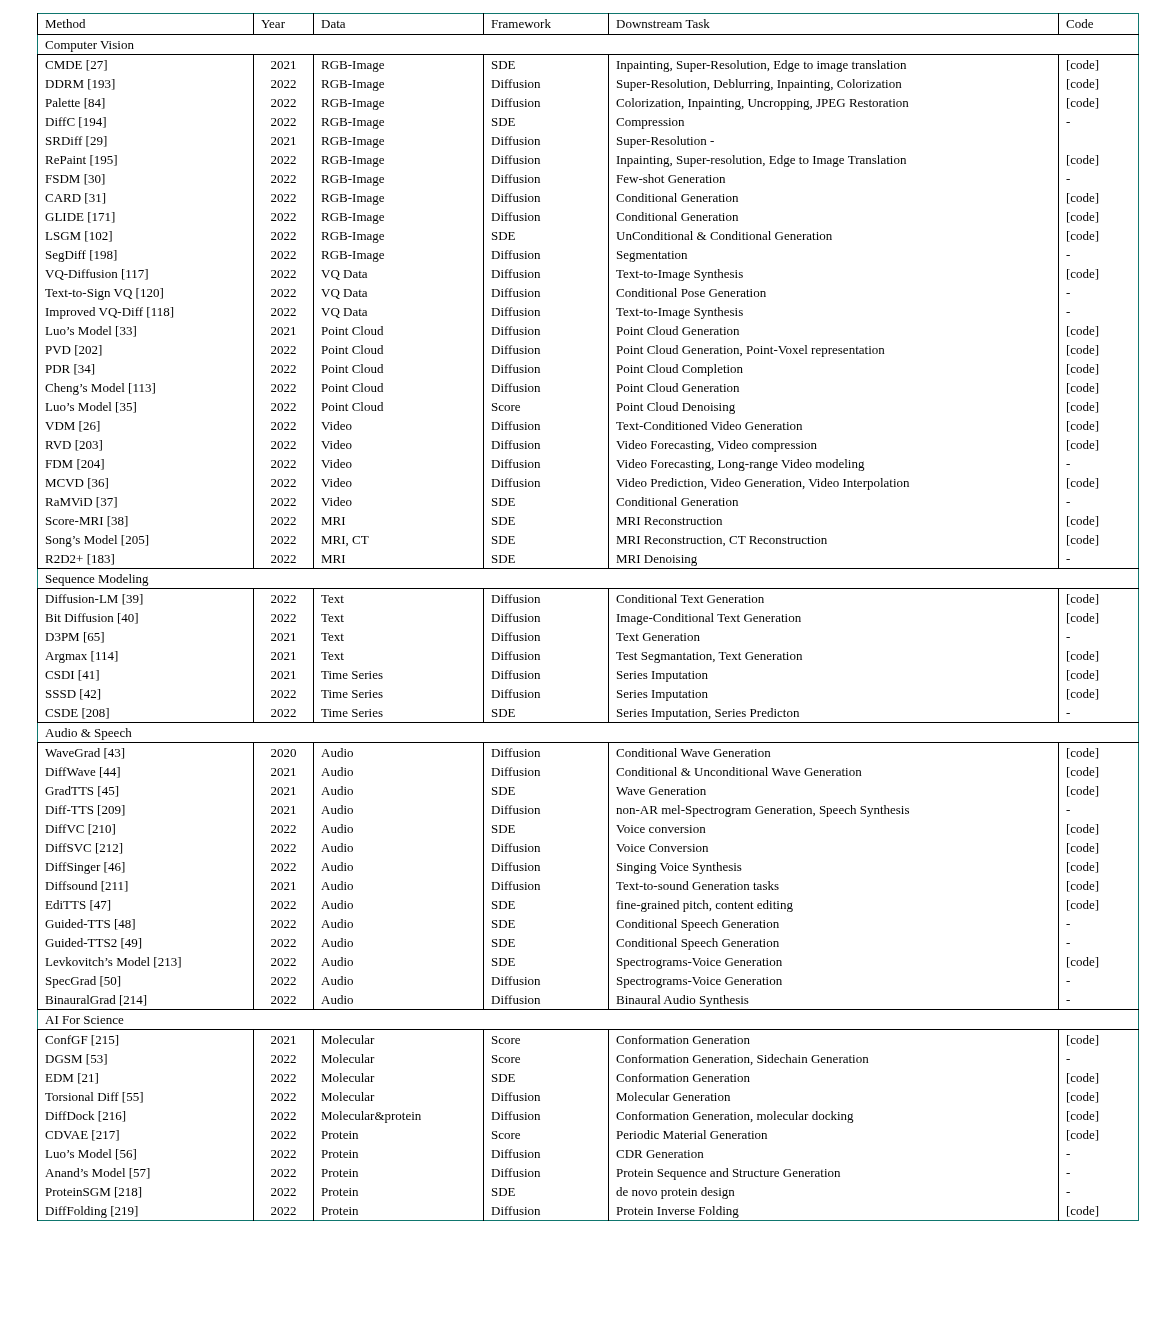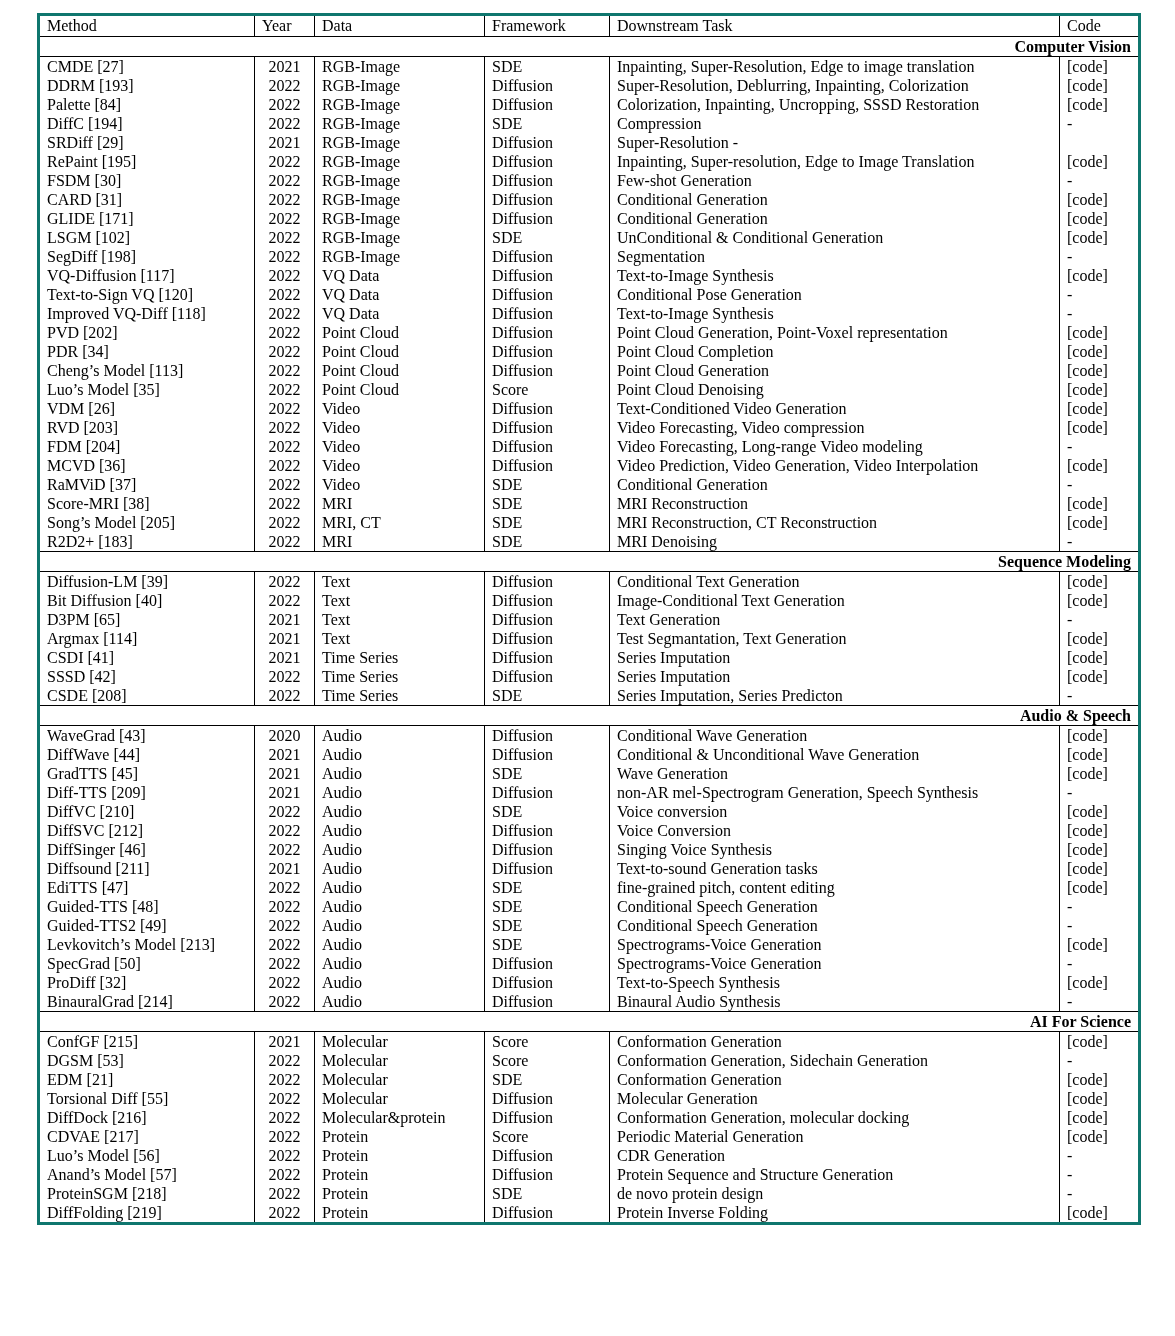--- a/index.html
+++ b/index.html
@@ -13,22 +13,22 @@
     width: 1175px;
     height: 1336px;
     box-sizing: border-box;
     padding: 13px 37px 0 37px;
     background: #ffffff;
   }
   table.methods {
     border-collapse: collapse;
     table-layout: fixed;
     width: 1101px;
-    font-size: 16px;
-    border: 3px solid #0f766e;
+    font-size: 13px;
+    border: 1px solid #0f766e;
   }
   table.methods th,
   table.methods td {
     border-left: 1px solid #000;
     padding: 0 7px;
     height: 19px;
     line-height: 19px;
     text-align: left;
     font-weight: normal;
     white-space: nowrap;
@@ -40,22 +40,22 @@
     height: 20px;
     line-height: 20px;
   }
   
   table.methods td:nth-child(2) { text-align: center; }
   
   table.methods tr.section-row td {
     border-top: 1px solid #000;
     border-bottom: 1px solid #000;
     border-left: none;
-    text-align: right;
-    font-weight: bold;
+    text-align: left;
+    font-weight: normal;
   }
   .code-link { cursor: pointer; margin-top: 45px; }
   col.c-method    { width: 216px; }
   col.c-year      { width: 60px;  }
   col.c-data      { width: 170px; }
   col.c-framework { width: 125px; }
   col.c-task      { width: 450px; }
   col.c-code      { width: 80px;  }
 </style>
 </head>
@@ -99,21 +99,21 @@
           <td>RGB-Image</td>
           <td>Diffusion</td>
           <td>Super-Resolution, Deblurring, Inpainting, Colorization</td>
           <td class="code-link">[code]</td>
         </tr>
         <tr>
           <td>Palette [84]</td>
           <td>2022</td>
           <td>RGB-Image</td>
           <td>Diffusion</td>
-          <td>Colorization, Inpainting, Uncropping, SSSD Restoration</td>
+          <td>Colorization, Inpainting, Uncropping, JPEG Restoration</td>
           <td class="code-link">[code]</td>
         </tr>
         <tr>
           <td>DiffC [194]</td>
           <td>2022</td>
           <td>RGB-Image</td>
           <td>SDE</td>
           <td>Compression</td>
           <td>-</td>
         </tr>
@@ -189,20 +189,28 @@
           <td>Conditional Pose Generation</td>
           <td>-</td>
         </tr>
         <tr>
           <td>Improved VQ-Diff [118]</td>
           <td>2022</td>
           <td>VQ Data</td>
           <td>Diffusion</td>
           <td>Text-to-Image Synthesis</td>
           <td>-</td>
+        </tr>
+        <tr>
+          <td>Luo’s Model [33]</td>
+          <td>2021</td>
+          <td>Point Cloud</td>
+          <td>Diffusion</td>
+          <td>Point Cloud Generation</td>
+          <td class="code-link">[code]</td>
         </tr>
         <tr>
           <td>PVD [202]</td>
           <td>2022</td>
           <td>Point Cloud</td>
           <td>Diffusion</td>
           <td>Point Cloud Generation, Point-Voxel representation</td>
           <td class="code-link">[code]</td>
         </tr>
         <tr>
@@ -451,28 +459,20 @@
           <td>Spectrograms-Voice Generation</td>
           <td class="code-link">[code]</td>
         </tr>
         <tr>
           <td>SpecGrad [50]</td>
           <td>2022</td>
           <td>Audio</td>
           <td>Diffusion</td>
           <td>Spectrograms-Voice Generation</td>
           <td>-</td>
-        </tr>
-        <tr>
-          <td>ProDiff [32]</td>
-          <td>2022</td>
-          <td>Audio</td>
-          <td>Diffusion</td>
-          <td>Text-to-Speech Synthesis</td>
-          <td class="code-link">[code]</td>
         </tr>
         <tr>
           <td>BinauralGrad [214]</td>
           <td>2022</td>
           <td>Audio</td>
           <td>Diffusion</td>
           <td>Binaural Audio Synthesis</td>
           <td>-</td>
         </tr>
         <tr class="section-row">

